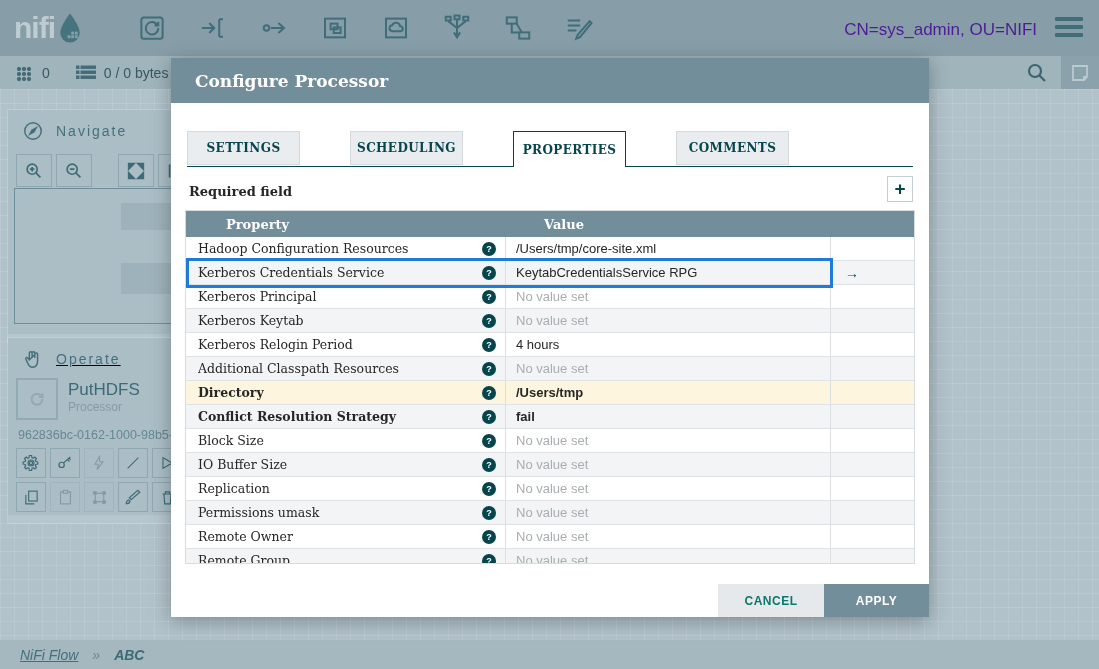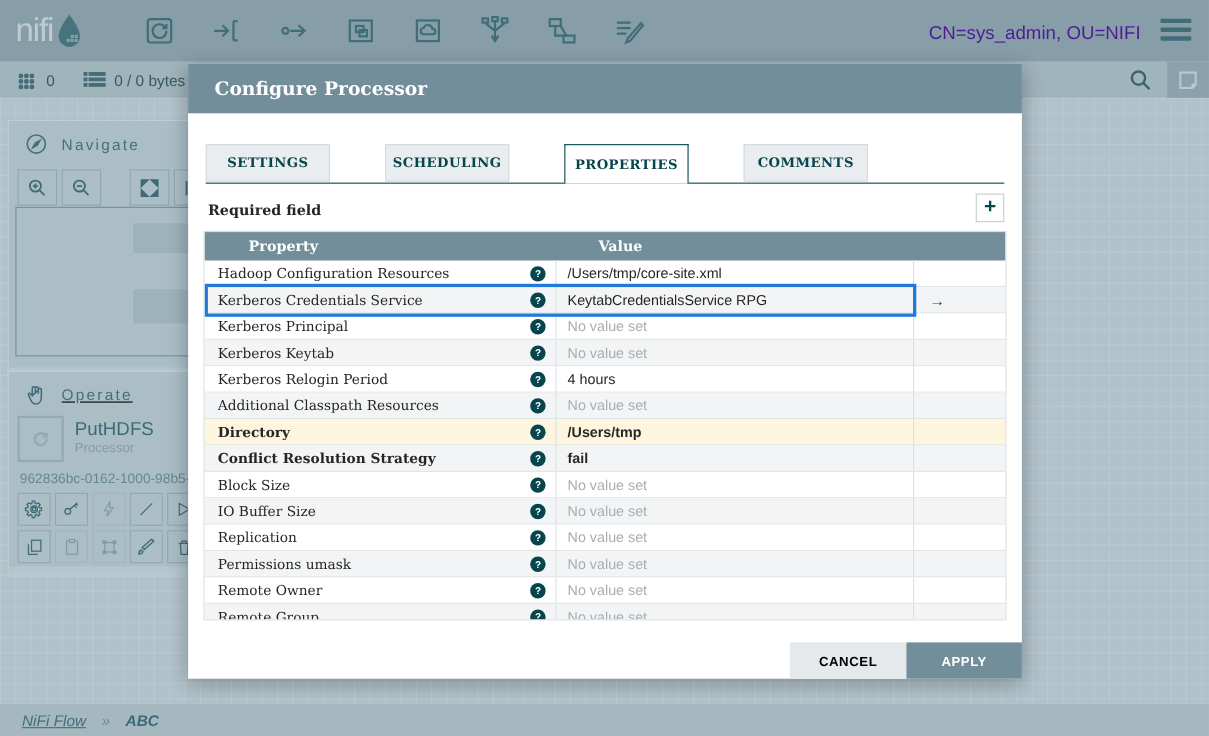--- a/index.html
+++ b/index.html
@@ -3,21 +3,21 @@
 <meta charset="utf-8">
 <style>
   * { margin:0; padding:0; box-sizing:border-box; }
   html,body { width:1099px; height:669px; overflow:hidden; }
   body { position:relative; font-family:"Liberation Sans", sans-serif; background:#b1c2ca; }
   .slab { font-family:"DejaVu Serif", serif; }
 
   
   #topbar { position:absolute; left:0; top:0; width:1099px; height:56px; background:#879ea9; display:flex; align-items:center; }
   .logo { display:flex; align-items:center; margin-left:14px; }
-  .logo-text { font-size:30px; font-weight:normal; letter-spacing:-1px; color:#bfccd2;text-align:right; }
+  .logo-text { font-size:30px; font-weight:bold; letter-spacing:-1px; color:#bfccd2;text-align:right; }
   .tb-icons { display:flex; gap:31px; margin-left:52px; }
   .tb-icon { width:30px; height:30px; display:flex; align-items:center; justify-content:center; }
   .tb-icon svg { stroke:#3f6e79; fill:none; stroke-width:1.6; }
   #user-label { position:absolute; right:62px; top:20px; font-size:17px; color:#4c1d95; }
   #hamburger { position:absolute; right:16px; top:17px; width:28px; cursor:pointer; }
   #hamburger div { height:4px; background:#3f6e79; margin-bottom:4px; border-radius:1px; }
 
   #statusbar { position:absolute; left:0; top:56px; width:1099px; height:33px; background:#a0b4bc; display:flex; align-items:center; color:#37595f; font-size:14px; }
   .sb-group { display:flex; align-items:center; gap:8px; margin-left:16px; }
   .sb-group svg { stroke:#456c77; fill:#456c77; }
@@ -84,21 +84,21 @@
   .cell-prop { width:320px; display:flex; align-items:center; padding-left:12px; border-right:1px solid #dcdfe1; }
   .prop-label { flex:1; font-family:"DejaVu Serif", serif; font-size:12.5px; white-space:nowrap; overflow:hidden; }
   .help-icon { width:14px; height:14px; border-radius:50%; background:#07454d; color:#fff; font-size:9px; font-weight:bold; text-align:center; line-height:14px; margin-right:9px; flex:none; cursor:pointer; }
   .cell-val { width:325px; display:flex; align-items:center; padding-left:10px; border-right:1px solid #dcdfe1; white-space:nowrap; overflow:hidden; }
   .cell-val.unset { color:#a9aeb0; }
   .cell-extra { flex:1; display:flex; align-items:center; padding-left:14px; color:#07454d; font-weight:bold; font-size:14px; }
   #hl-overlay { position:absolute; left:0; width:647px; border:3px solid #1f7ad9; pointer-events:none; z-index:3; }
 
   #dialog-buttons { position:absolute; right:0; bottom:0; display:flex; }
   .dlg-btn { height:33px; display:flex; align-items:center; justify-content:center; font-size:12px; font-weight:bold; letter-spacing:.5px; cursor:pointer; }
-  #cancel-btn { width:106px; background:#e5e9eb; color:#000000; }
+  #cancel-btn { width:106px; background:#e5e9eb; color:#0f766e; }
   #apply-btn { width:105px; background:#728e9b; color:#fff; }
 </style>
 </head>
 <body>
 
 <div id="topbar">
   <div class="logo">
     <span class="logo-text">nifi</span>
     <svg width="30" height="34" viewBox="0 0 24 28">
       <path d="M12 2 C12 2 4 12 4 18 a8 8 0 0 0 16 0 C20 12 12 2 12 2 z" fill="#46737e"></path>

